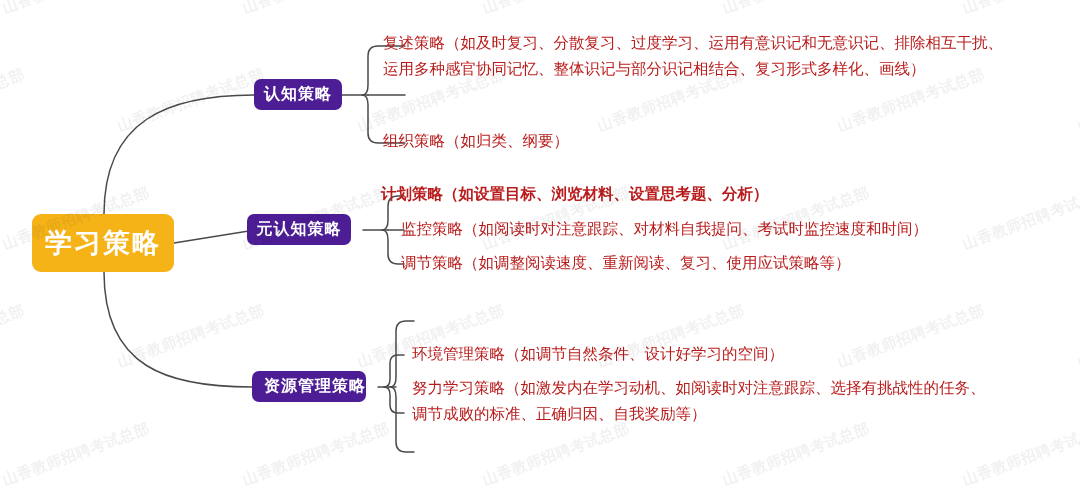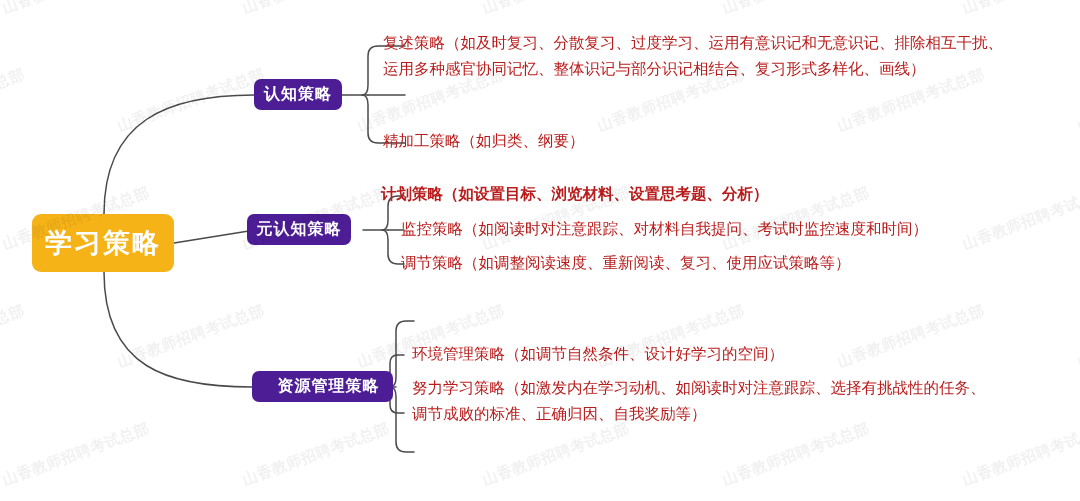--- a/index.html
+++ b/index.html
@@ -61,21 +61,21 @@
     letter-spacing:2px;
   }
   .node-branch{
     background:#4c1d95;
     border-radius:7px;
     font-size:16px;
     height:31px;
   }
   .branch-1{left:254px;top:79px;width:88px;}
   .branch-2{left:247px;top:214px;width:104px;}
-  .branch-3{left:252px;top:371px;width:141px;padding-left:12px;}
+  .branch-3{left:252px;top:371px;width:114px;padding-left:12px;}
 
   
   .leaf{
     position:absolute;
     z-index:2;
     color:#b91c1c;
     font-size:15.5px;
     line-height:26px;
     white-space:pre-line;
     font-family:"Liberation Sans","DejaVu Sans",sans-serif;
@@ -112,21 +112,21 @@
   <div class="node node-root">学习策略</div>
 
   <div class="node node-branch branch-1">认知策略</div>
 
   <div class="node node-branch branch-2">元认知策略</div>
 
   <div class="node node-branch branch-3">资源管理策略</div>
 
   <div class="leaf" style="left:383px;top:30px;">复述策略（如及时复习、分散复习、过度学习、运用有意识记和无意识记、排除相互干扰、
 运用多种感官协同记忆、整体识记与部分识记相结合、复习形式多样化、画线）</div>
-  <div class="leaf" style="left:383px;top:128px;">精加工策略（如归类、纲要）</div>
+  <div class="leaf" style="left:383px;top:128px;">组织策略（如归类、纲要）</div>
 
   <div class="leaf" style="left:381px;top:181px;font-weight:bold;">计划策略（如设置目标、浏览材料、设置思考题、分析）</div>
   <div class="leaf" style="left:401px;top:216px;">监控策略（如阅读时对注意跟踪、对材料自我提问、考试时监控速度和时间）</div>
   <div class="leaf" style="left:401px;top:250px;">调节策略（如调整阅读速度、重新阅读、复习、使用应试策略等）</div>
 
   <div class="leaf" style="left:412px;top:341px;text-align:center;">环境管理策略（如调节自然条件、设计好学习的空间）</div>
   <div class="leaf" style="left:412px;top:375px;">努力学习策略（如激发内在学习动机、如阅读时对注意跟踪、选择有挑战性的任务、
 调节成败的标准、正确归因、自我奖励等）</div>
 
   <div class="watermark-layer">

